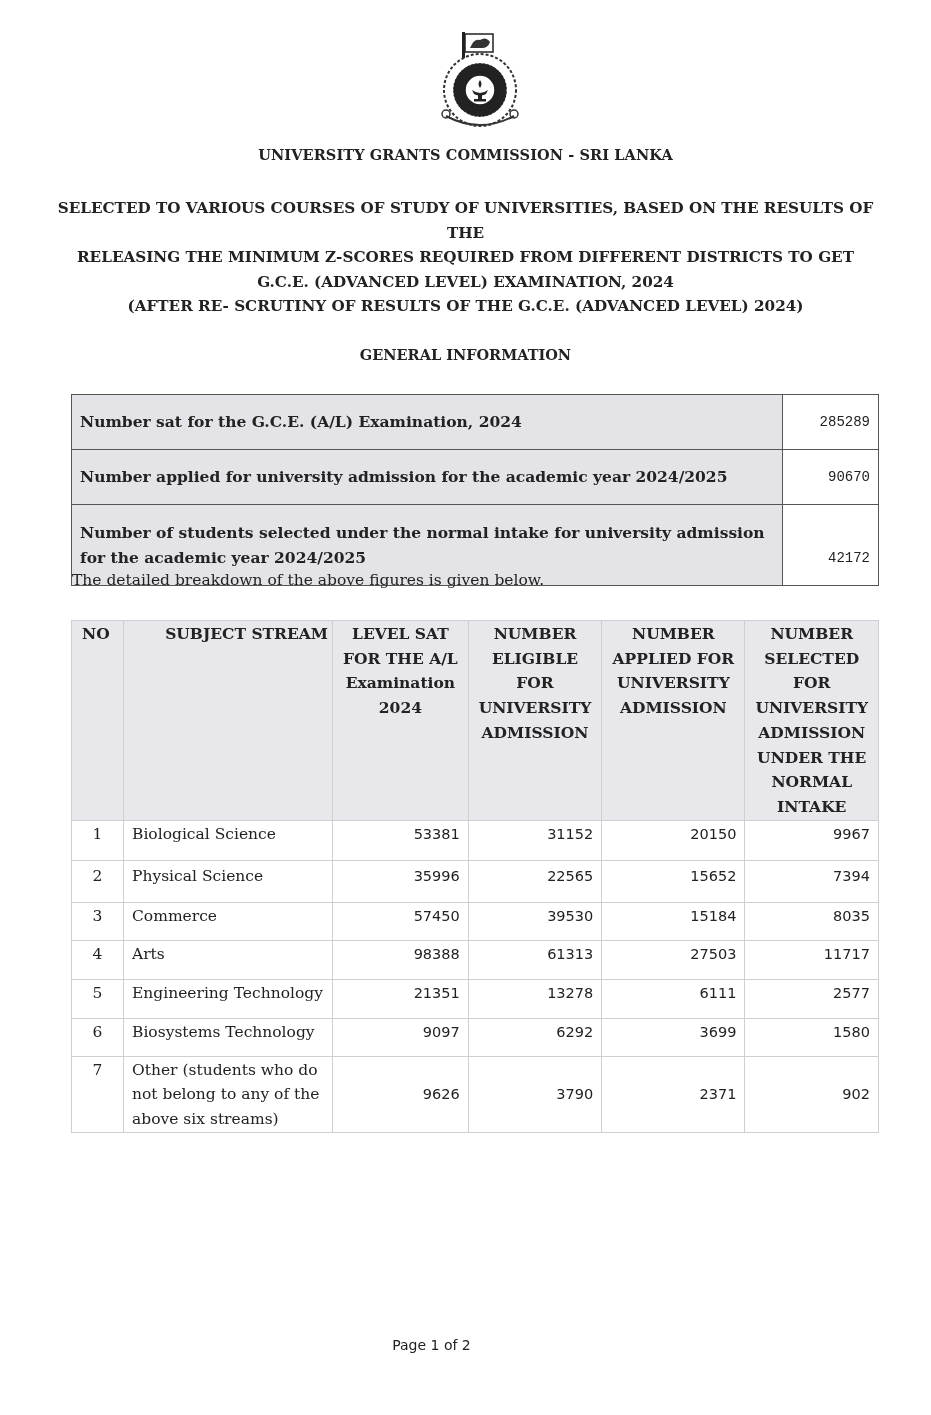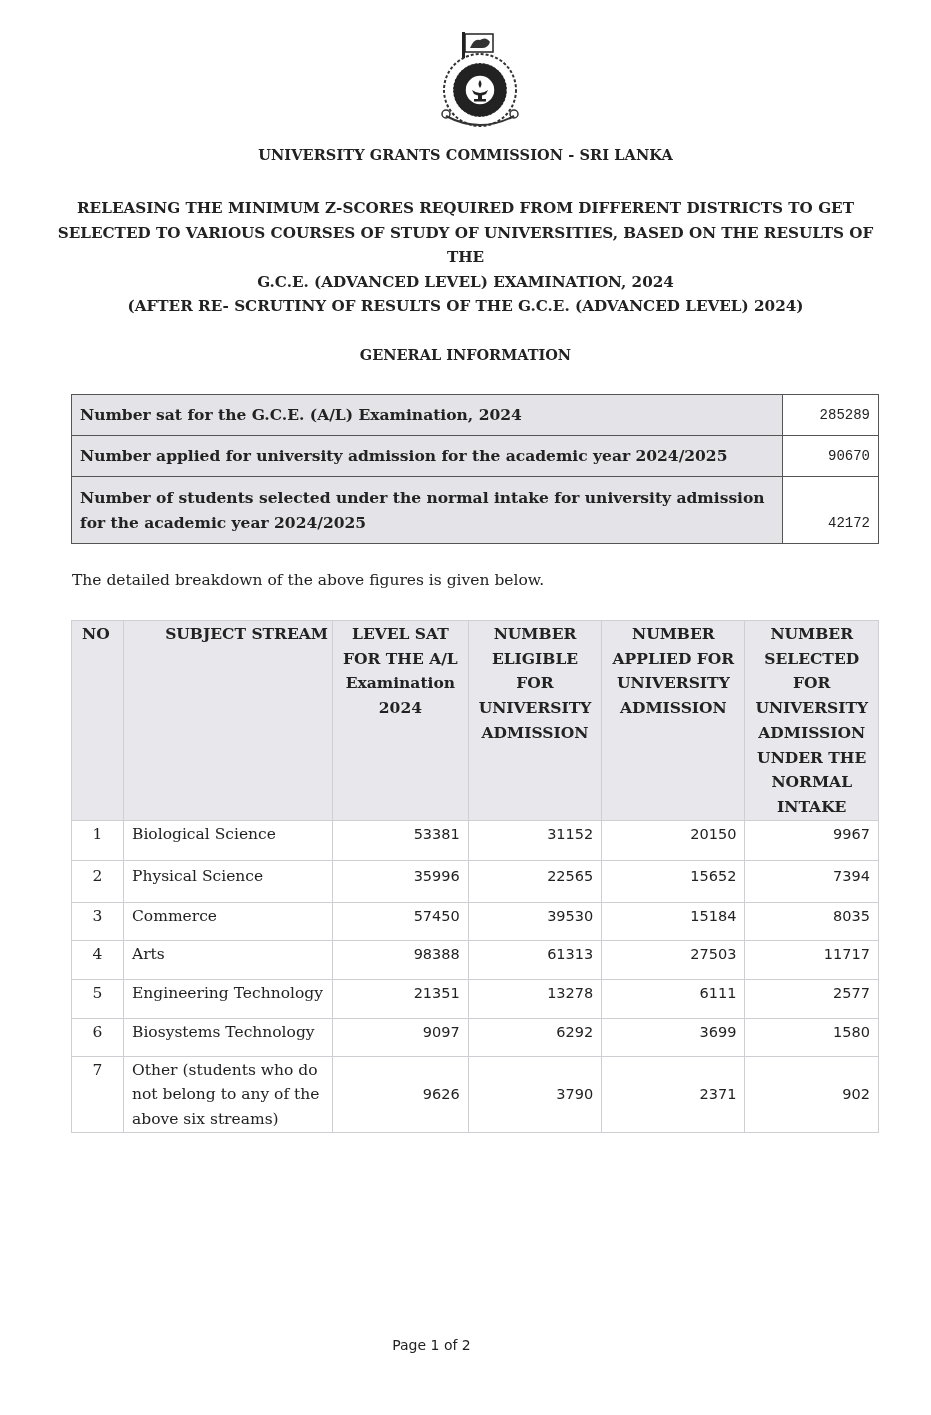--- a/index.html
+++ b/index.html
@@ -18,21 +18,21 @@
     }
     .section-heading {
       position: absolute; left: 0; width: 931px; top: 346px; text-align: center;
       font-weight: bold; font-size: 14.5px;
     }
     table { border-collapse: collapse; }
     .gen-table {
       position: absolute; left: 71px; top: 394px; width: 808px;
       font-size: 15.5px;
     }
-    .gen-table td { border: 1.3px solid #555; padding: 8px 8px; }
+    .gen-table td { border: 1.3px solid #555; padding: 15px 8px; }
     .gen-table td.lbl {
       background: #e4e4e8; font-weight: bold; width: 694px; height: 24px; line-height: 24px;
     }
     .gen-table td.lbl.two { height: 50px; line-height: 25px; }
     .gen-table td.val {
       text-align: right; font-family: Liberation Mono, monospace;
       font-size: 14px; vertical-align: bottom; padding-right: 8px; line-height: 24px;
     }
     .intro {
       position: absolute; left: 72px; top: 571px; font-size: 15.5px;
@@ -87,22 +87,22 @@
 
     <path d="M14 88 q34 18 68 0" fill="none" stroke="#333" stroke-width="2"></path>
     <circle cx="14" cy="86" r="4" fill="none" stroke="#333" stroke-width="1.5"></circle>
     <circle cx="82" cy="86" r="4" fill="none" stroke="#333" stroke-width="1.5"></circle>
   </svg>
 </div>
 
 <div class="org-title">UNIVERSITY GRANTS COMMISSION - SRI LANKA</div>
 
 <div class="main-heading">
+  <div>SELECTED TO VARIOUS COURSES OF STUDY OF UNIVERSITIES, BASED ON THE RESULTS OF THE</div>
   <div>RELEASING THE MINIMUM Z-SCORES REQUIRED FROM DIFFERENT DISTRICTS TO GET</div>
-  <div>SELECTED TO VARIOUS COURSES OF STUDY OF UNIVERSITIES, BASED ON THE RESULTS OF THE</div>
   <div>G.C.E. (ADVANCED LEVEL) EXAMINATION, 2024</div>
   <div>(AFTER RE- SCRUTINY OF RESULTS OF THE G.C.E. (ADVANCED LEVEL) 2024)</div>
 </div>
 
 <div class="section-heading">GENERAL INFORMATION</div>
 
 <table class="gen-table">
   <tbody>
       <tr>
     <td class="lbl">Number sat for the G.C.E. (A/L) Examination,  2024</td>

